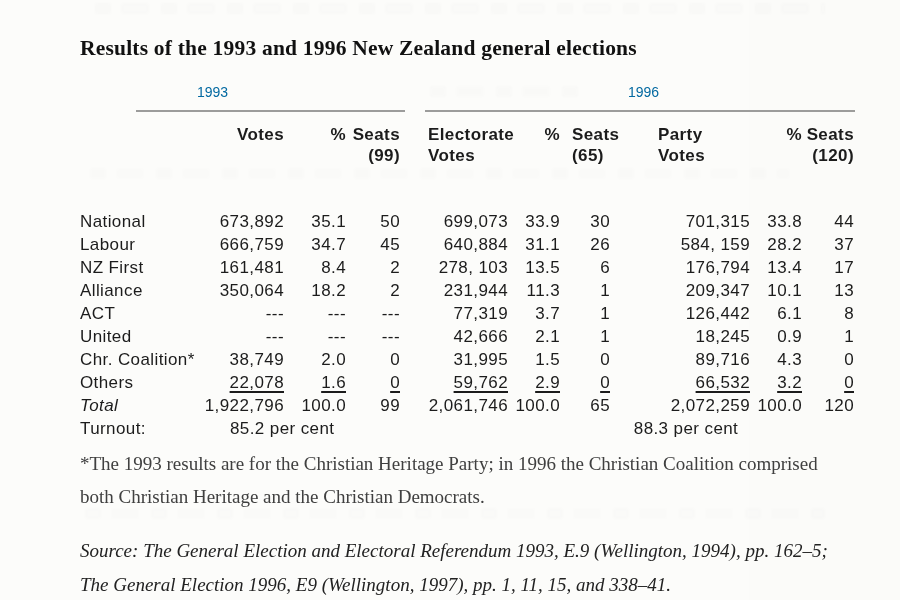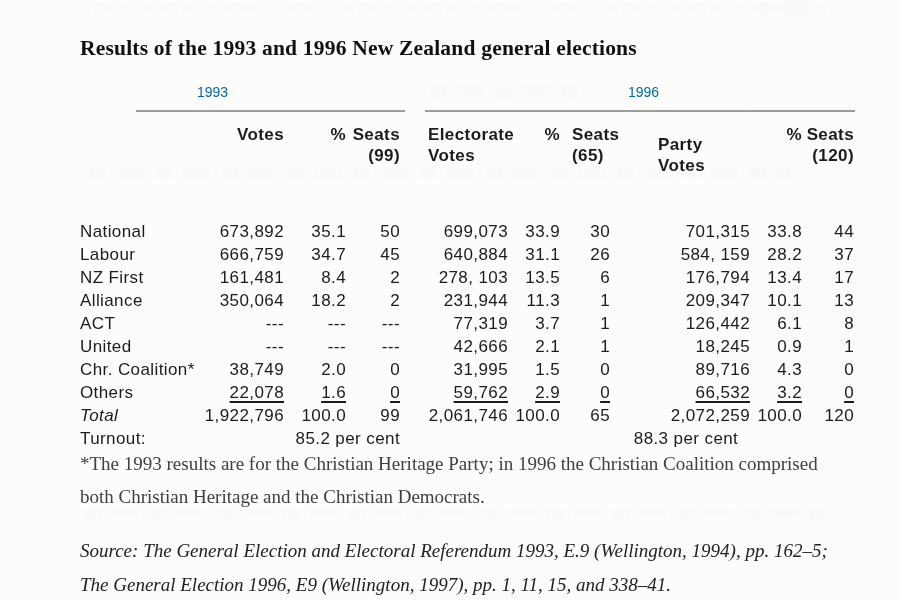--- a/index.html
+++ b/index.html
@@ -46,26 +46,26 @@
   .tr{
     display:grid;
     grid-template-columns:122px 82px 62px 54px 108px 52px 50px 140px 52px 52px;
     line-height:23px;
   }
   .thead .hc{line-height:21px;font-weight:bold;}
   .td{white-space:nowrap;}
   .num{text-align:right;}
   .hl{text-align:left;}
   .h-elect{padding-left:28px;}
-  .h-party{padding-left:48px;margin-top:10px;}
+  .h-party{padding-left:48px;}
   .rows{margin-top:44px;}
   .party{text-align:left;}
   .it{font-style:italic;}
   .u{text-decoration:underline;text-underline-offset:3px;text-decoration-thickness:1.5px;}
-  .turnout .t93{grid-column:2/5;text-align:right;padding-left:28px;}
+  .turnout .t93{grid-column:2/5;text-align:left;padding-left:28px;}
   .turnout .t96{grid-column:5/11;text-align:center;padding-left:118px;}
 
   .footnote{
     position:absolute;left:80px;top:447px;width:800px;
     font-family:"Liberation Serif",serif;font-size:19px;color:#404040;
   }
   .footnote .ln{line-height:33px;}
 
   .source{
     position:absolute;left:80px;top:534px;width:810px;

